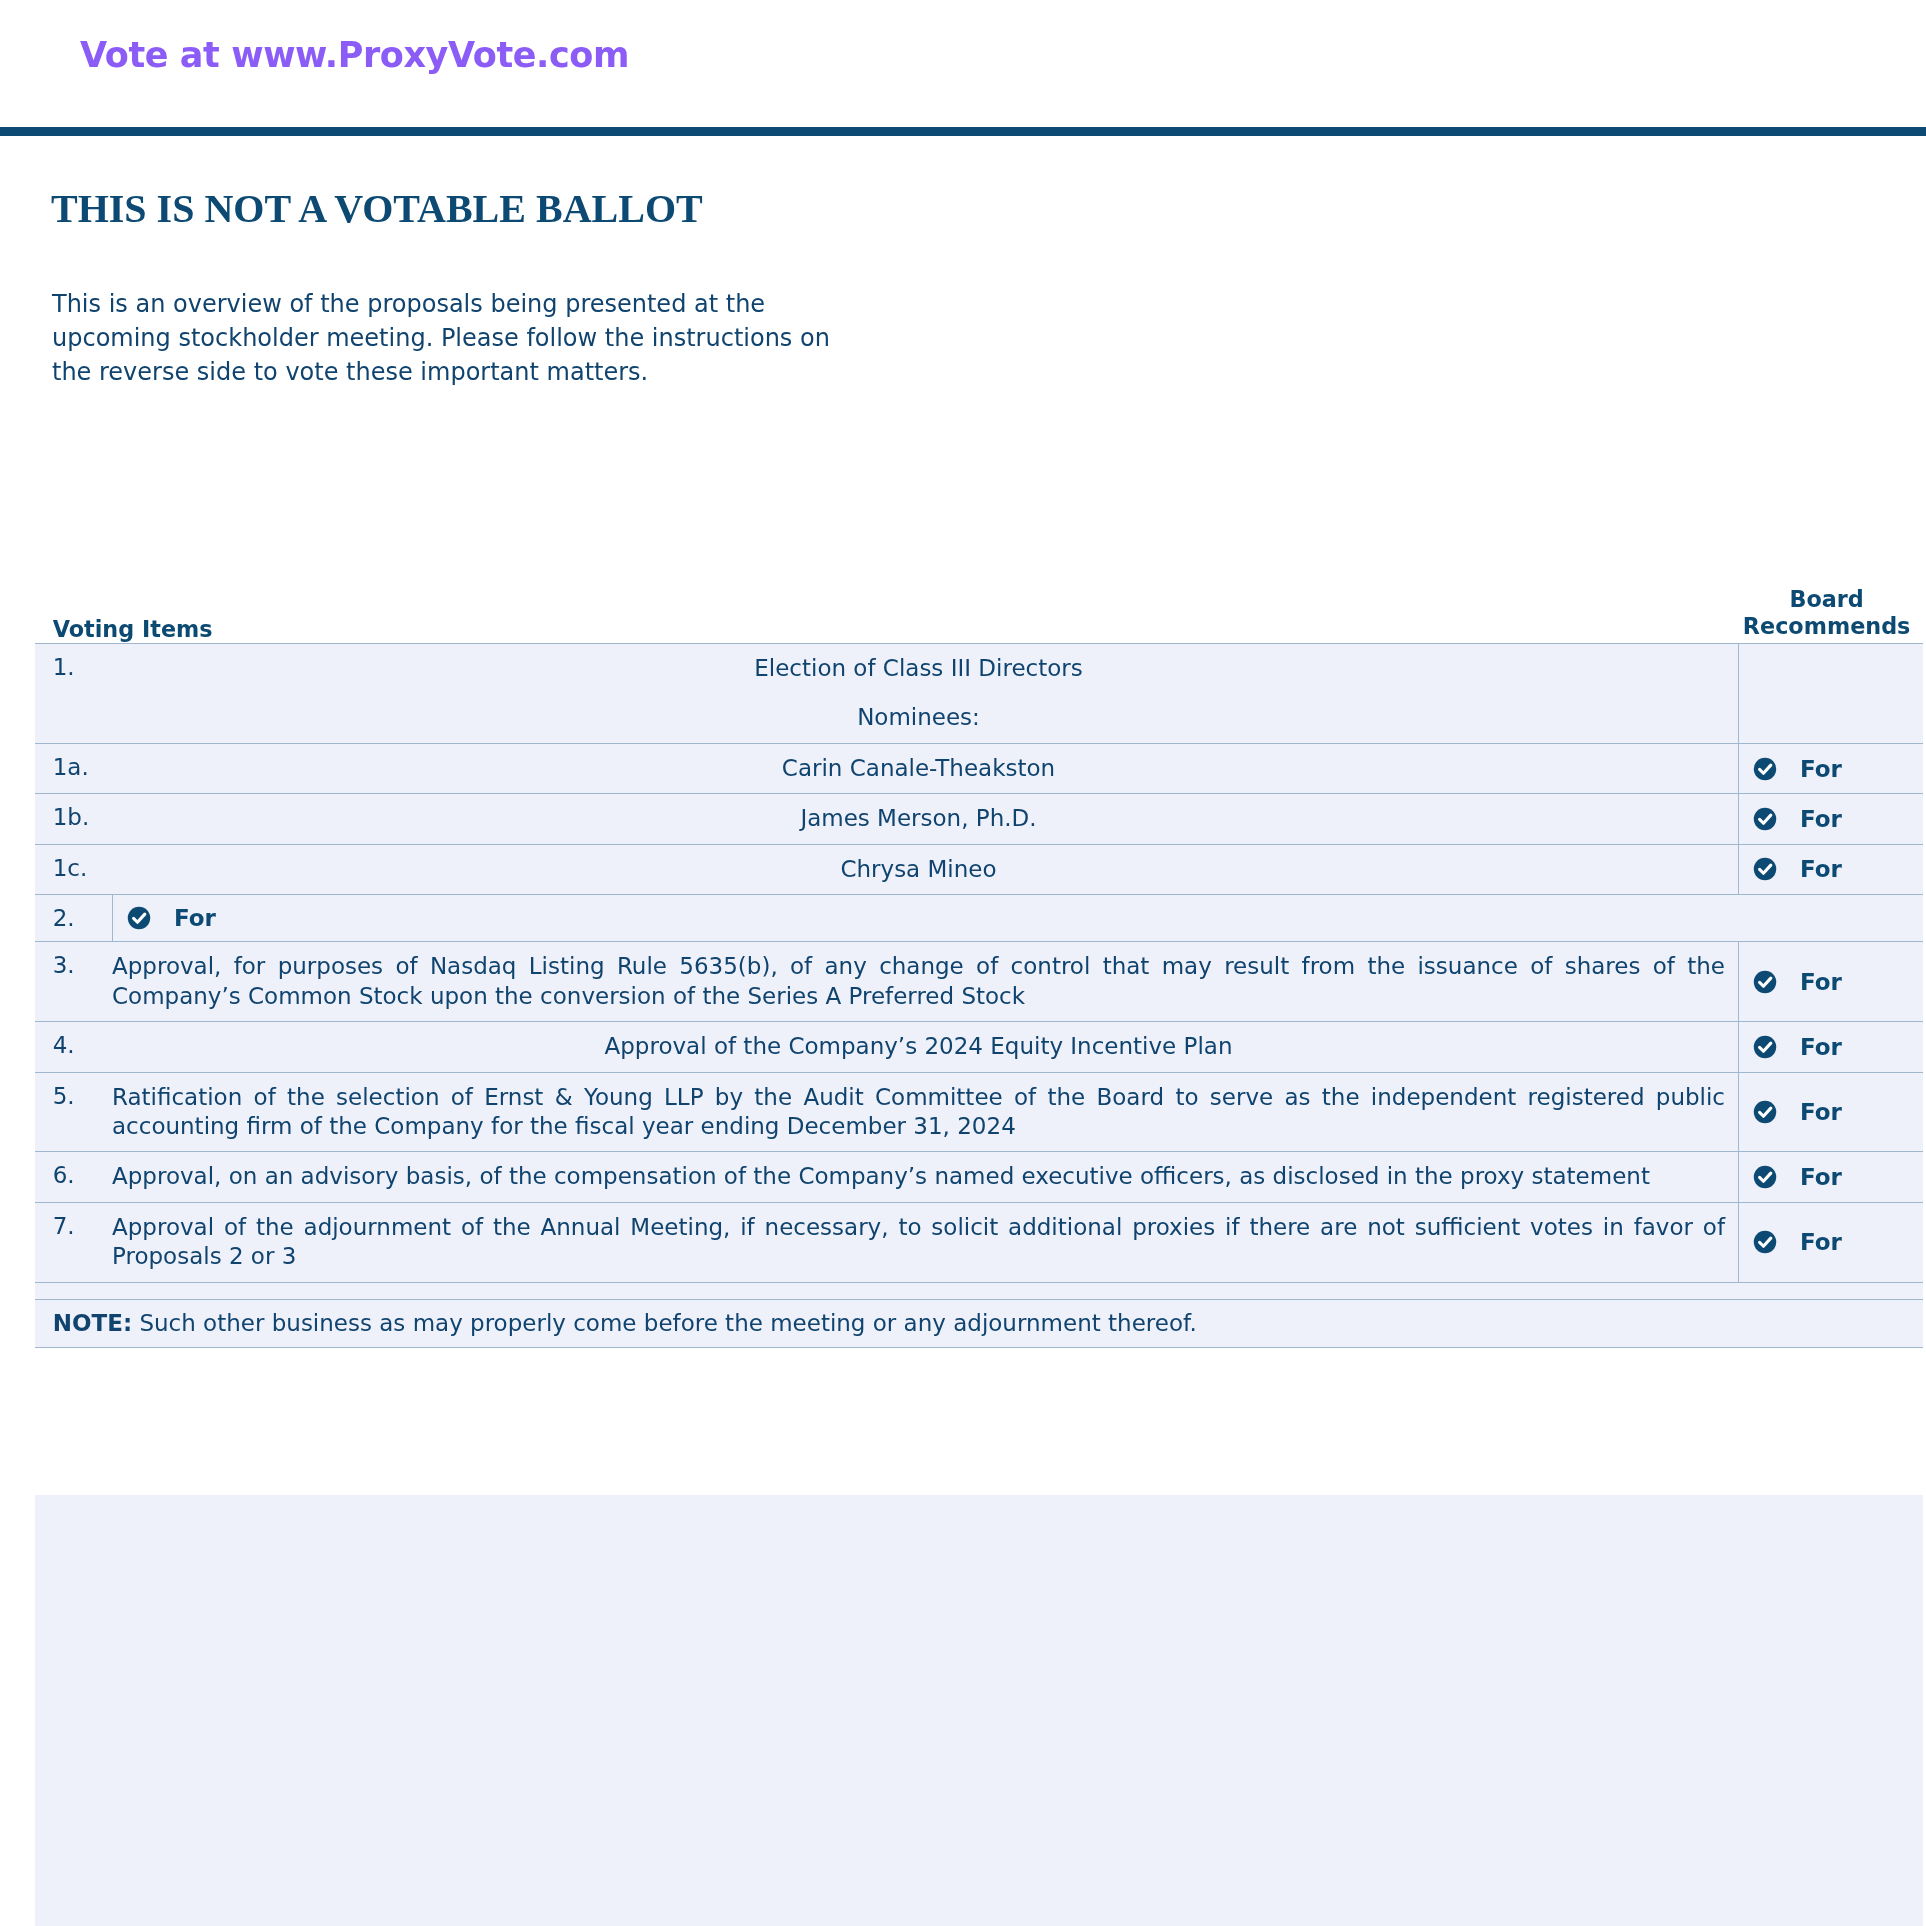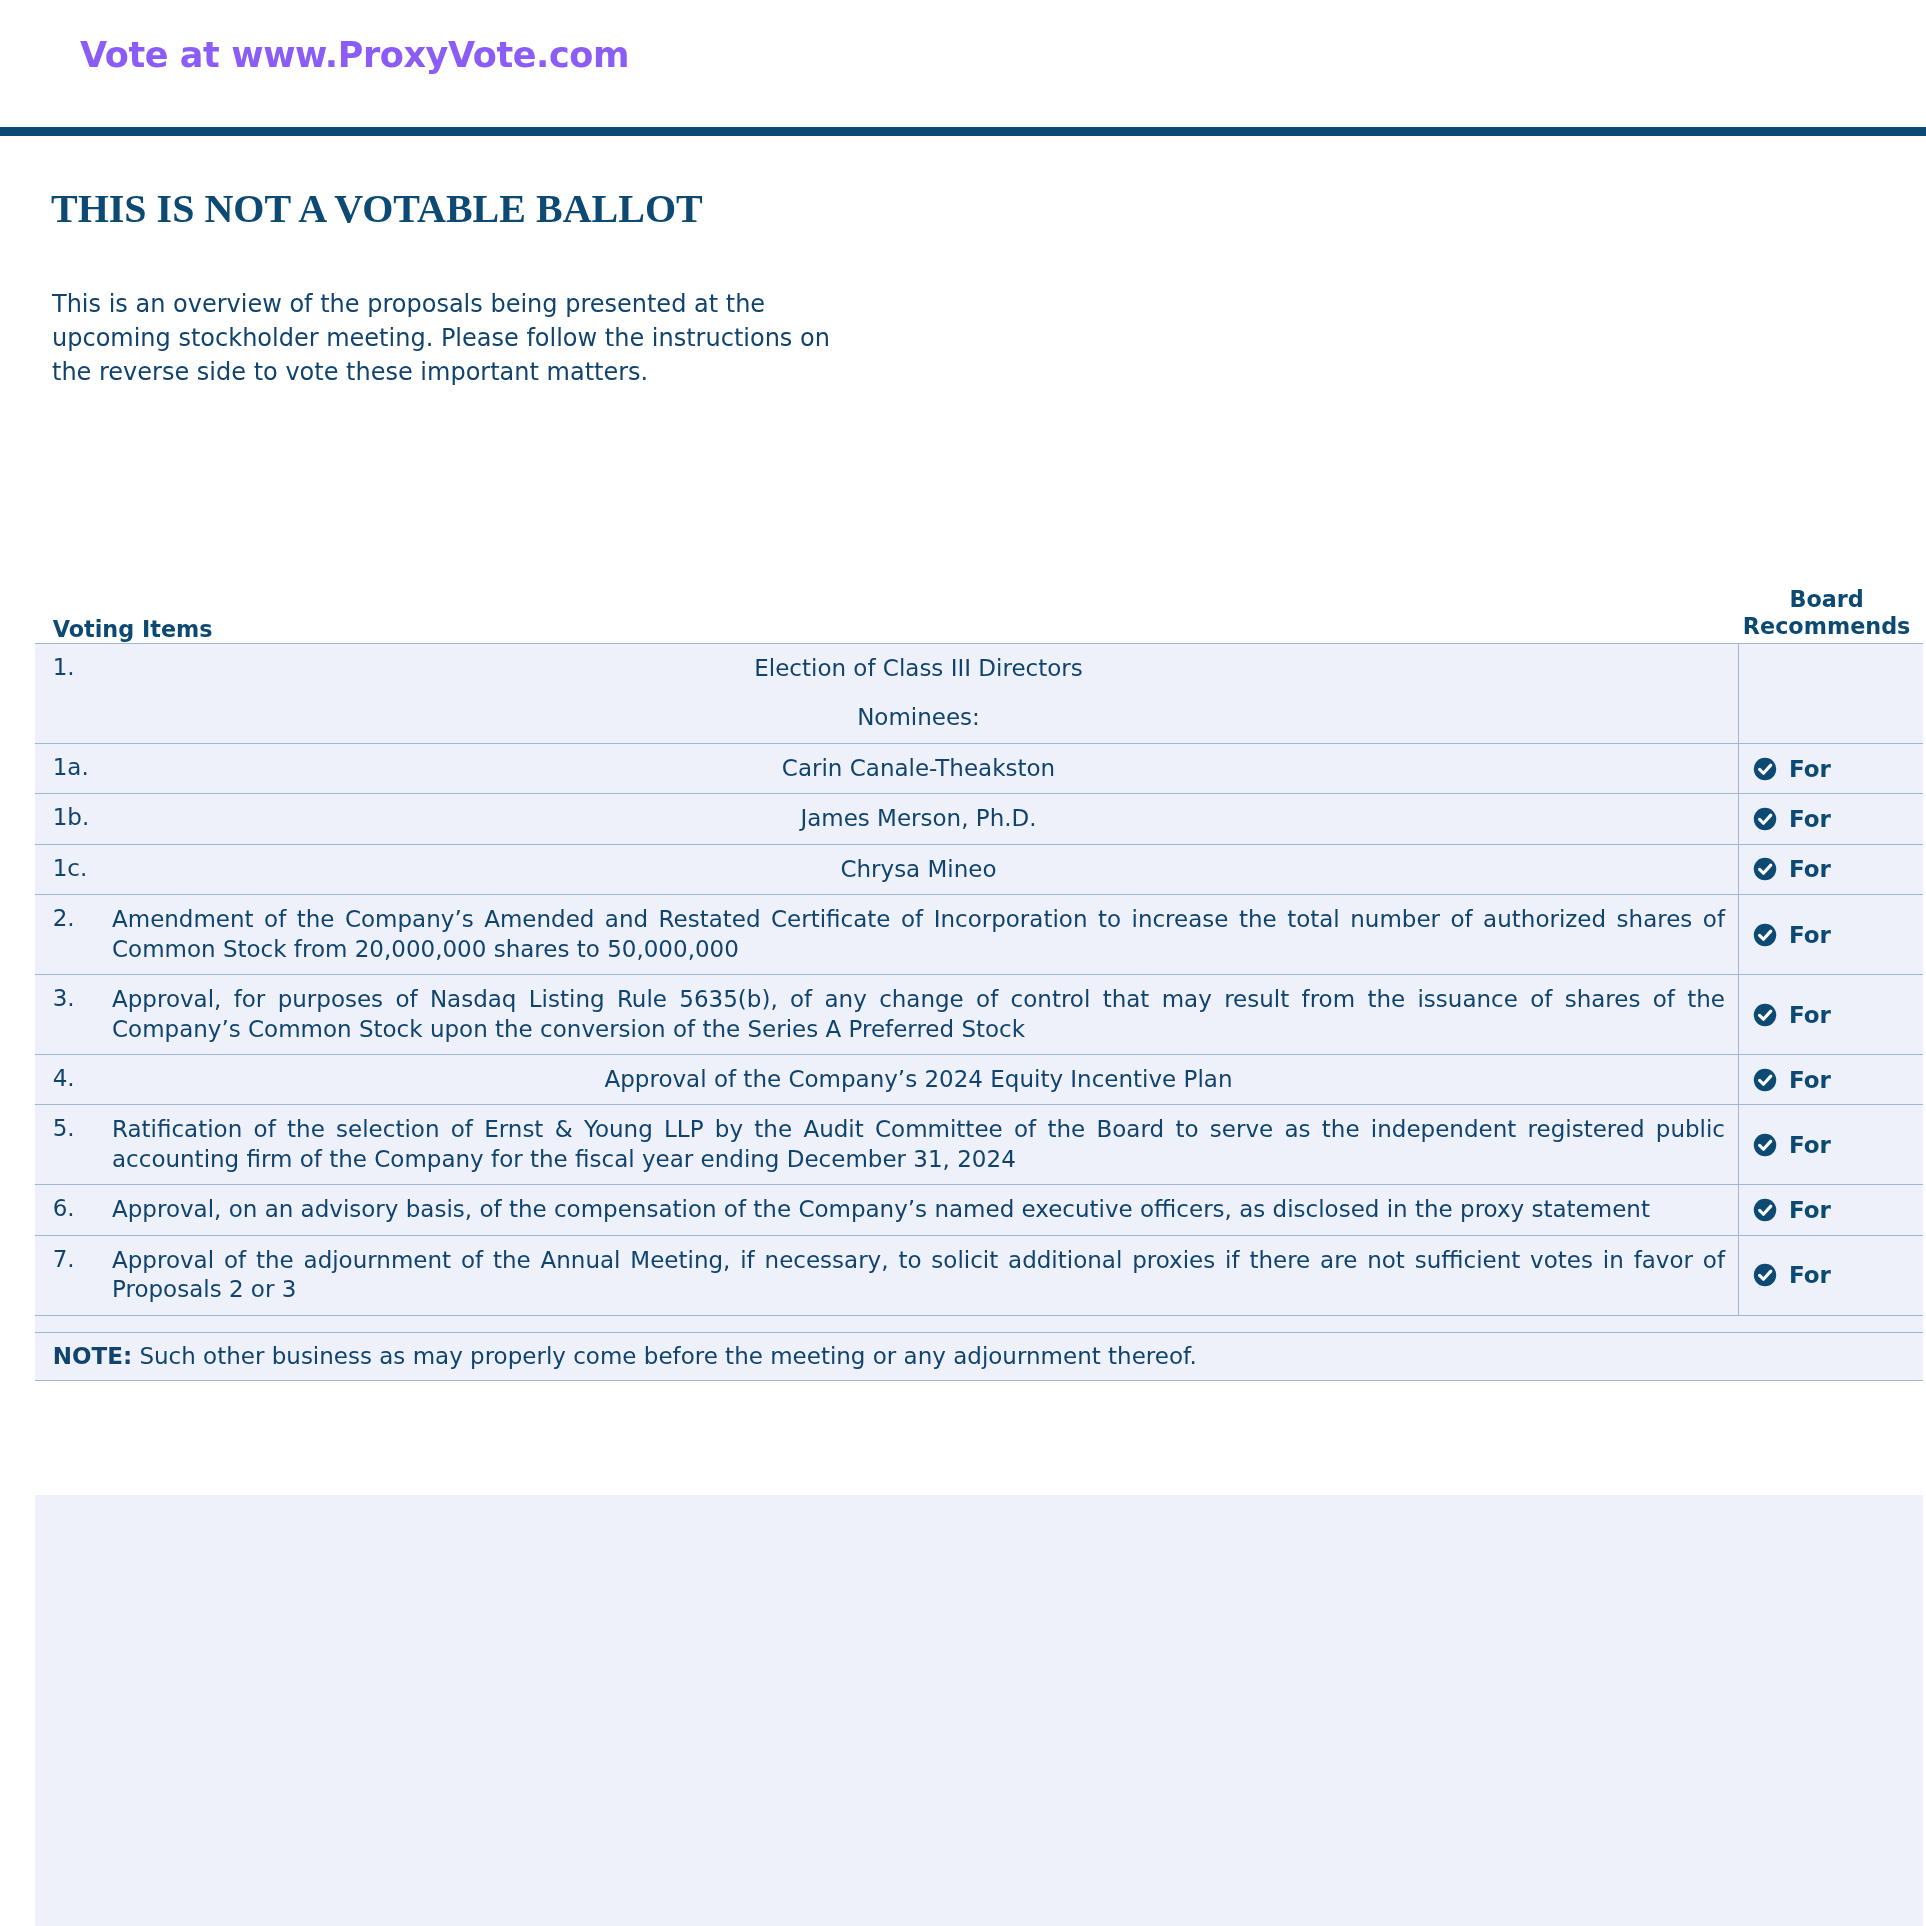--- a/index.html
+++ b/index.html
@@ -138,21 +138,21 @@
   }
   .c-text.nojustify { text-align: center; }
   .c-rec {
     width: 185px;
     flex: none;
     border-left: 1.5px solid #9fb8cf;
     box-sizing: border-box;
     display: flex;
     align-items: center;
     padding-left: 14px;
-    gap: 12px;
+    gap: 23px;
   }
   .c-rec.empty { }
   .chk {
     width: 24px;
     height: 24px;
     flex: none;
     position: relative;
   }
   .chk svg { display: block; }
   .rec-label {
@@ -261,21 +261,20 @@
                 <circle cx="31" cy="31" r="29" fill="#0d4a73"></circle>
                 <path d="M17 32 L27 42 L46 21" fill="none" stroke="#ffffff" stroke-width="8" stroke-linecap="round" stroke-linejoin="round"></path>
               </svg>
           </span>
           <span class="rec-label">For</span>
         </div>
       </div>
 
       <div class="row">
         <div class="c-num">2.</div>
-        <div class="c-text">Amendment of the Company’s Amended and Restated Certificate of Incorporation to increase the total number of authorized shares of Common Stock from 20,000,000 shares to 50,000,000</div>
         <div class="c-rec">
           <span class="chk">
             <svg width="24" height="24" viewBox="0 0 62 62">
                 <circle cx="31" cy="31" r="29" fill="#0d4a73"></circle>
                 <path d="M17 32 L27 42 L46 21" fill="none" stroke="#ffffff" stroke-width="8" stroke-linecap="round" stroke-linejoin="round"></path>
               </svg>
           </span>
           <span class="rec-label">For</span>
         </div>
       </div>

